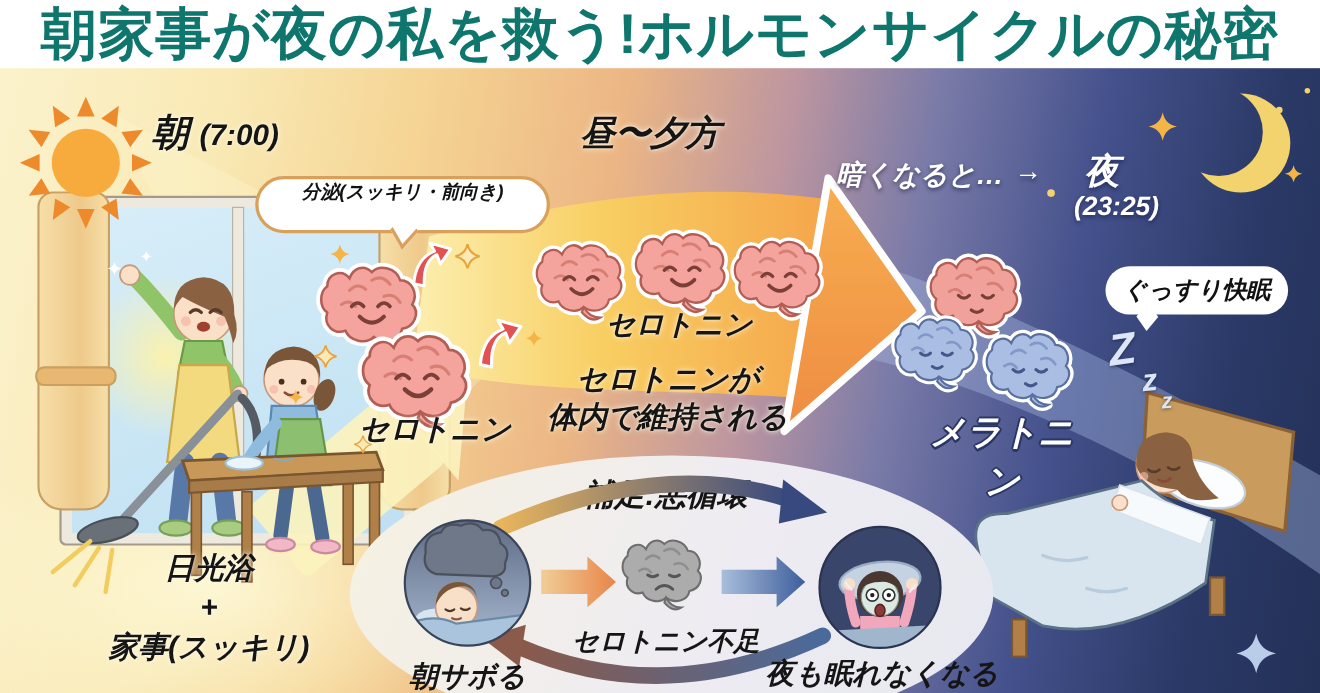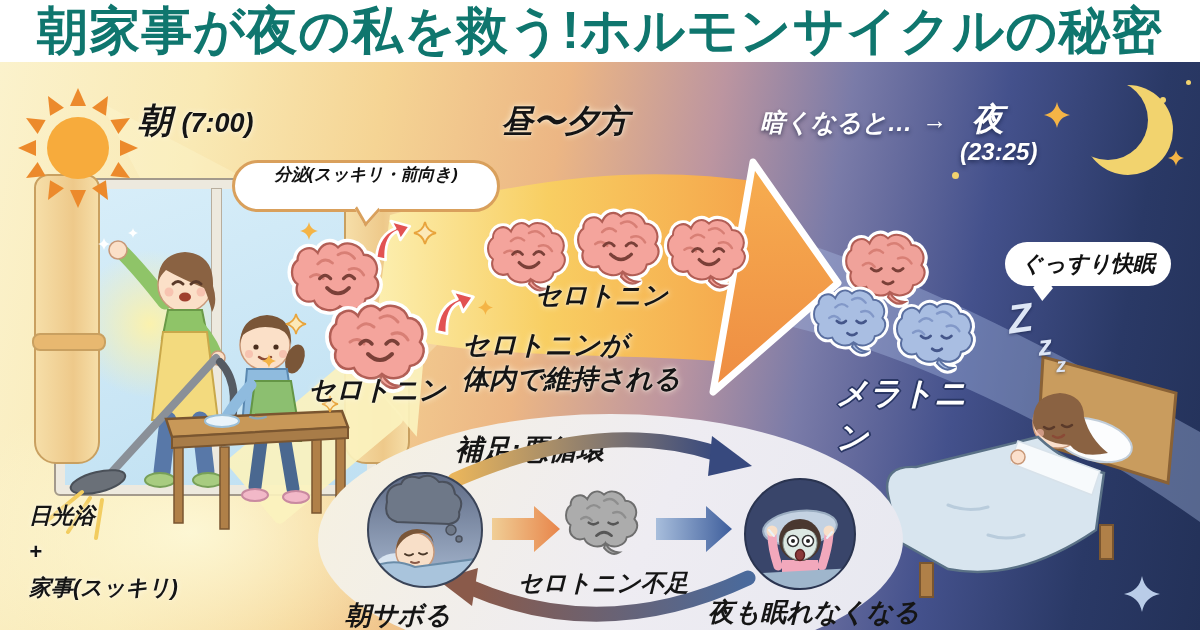--- a/index.html
+++ b/index.html
@@ -10,22 +10,22 @@
   
   #titlebar{left:0;top:0;width:1200px;height:62px;background:#ffffff;display:flex;align-items:center;justify-content:center;}
   #titlebar .t{font-size:51px;color:#0f766e;letter-spacing:1px;white-space:nowrap;}
   
   #scene{left:0;top:62px;width:1200px;height:568px;
     background:linear-gradient(100deg,#FBF2CC 0%,#F9E9B4 16%,#F5D494 30%,#ECB684 44%,#BC95A0 56%,#7A7BA8 66%,#44518C 78%,#2A3966 90%,#233158 100%);font-style:italic;}
   .glowBL{left:-60px;top:320px;width:500px;height:300px;
     background:radial-gradient(closest-side,rgba(253,248,214,.95),rgba(253,248,214,0));z-index:1;}
   
   .blk{color:#151515;}
-  .wht{color:#ffffff;}
-  .ctr{}
+  .wht{color:#ffffff;margin-top:36px;}
+  .ctr{text-align:center;}
   .glow{text-shadow:0 0 6px rgba(255,250,225,.9),0 0 2px rgba(255,255,255,.8);}
   .nglow{text-shadow:0 2px 4px rgba(10,20,50,.6);}
   .outline-navy{color:#fff;text-shadow:-2px 0 0 #2A3765,2px 0 0 #2A3765,0 -2px 0 #2A3765,0 2px 0 #2A3765,-1px -1px 0 #2A3765,1px 1px 0 #2A3765,1px -1px 0 #2A3765,-1px 1px 0 #2A3765;}
   
   .bubble1{left:232px;top:98px;width:262px;height:46px;background:#fff;border:3px solid #D9A05C;border-radius:26px;
     display:flex;align-items:flex-start;justify-content:center;font-size:17px;color:#111;z-index:9;}
   .bubble1::after{content:'';position:absolute;left:122px;bottom:-11px;width:18px;height:18px;background:#fff;
     border-right:3px solid #D9A05C;border-bottom:3px solid #D9A05C;transform:rotate(60deg) skewX(18deg);}
   .bubble2{left:1005px;top:180px;width:166px;height:44px;background:#fff;border-radius:22px;
     display:flex;align-items:center;justify-content:center;font-size:22px;color:#111;z-index:9;}
@@ -52,25 +52,25 @@
   .lab-morning{left:138px;top:36px;font-size:34px;z-index:9;white-space:nowrap;}
   .lab-morning .tm{font-size:27px;}
   .lab-midday{left:501px;top:38px;width:180px;font-size:32px;z-index:9;}
   .lab-dark{left:760px;top:44px;font-size:25px;z-index:9;white-space:nowrap;display:flex;gap:10px;}
   .lab-night{left:972px;top:36px;width:60px;font-size:32px;z-index:9;}
   .lab-nighttm{left:960px;top:76px;width:110px;font-size:24px;z-index:9;}
   .lab-sero-l{left:308px;top:310px;width:175px;font-size:27px;z-index:8;}
   .lab-sero-m{left:535px;top:216px;width:165px;font-size:26px;z-index:8;}
   .lab-maint{left:462px;top:266px;width:290px;font-size:27px;line-height:34px;z-index:8;}
   .lab-mela{left:836px;top:310px;width:150px;font-size:32px;z-index:8;}
-  .lab-act{left:29px;top:436px;width:290px;font-size:22px;line-height:36px;z-index:8;}
+  .lab-act{left:45px;top:436px;width:290px;font-size:27px;line-height:36px;z-index:8;}
   .lab-cyct{left:455px;top:369px;width:300px;font-size:28px;z-index:8;}
   .lab-skip{left:345px;top:536px;width:160px;font-size:26px;z-index:8;}
   .lab-def{left:518px;top:505px;width:175px;font-size:24px;z-index:8;}
-  .lab-sleepless{left:692px;top:533px;width:220px;font-size:26px;z-index:8;margin-left:16px;}
+  .lab-sleepless{left:692px;top:533px;width:220px;font-size:26px;z-index:8;}
   .zz{color:#DDE6F6;z-index:8;text-shadow:0 1px 3px rgba(10,20,50,.5);}
   .z1s{left:1008px;top:234px;font-size:40px;transform:rotate(-8deg);}
   .z2s{left:1038px;top:268px;font-size:28px;transform:rotate(-6deg);}
   .z3s{left:1056px;top:292px;font-size:20px;transform:rotate(-4deg);}
 </style>
 </head>
 <body>
 
 <div id="stage">
 

